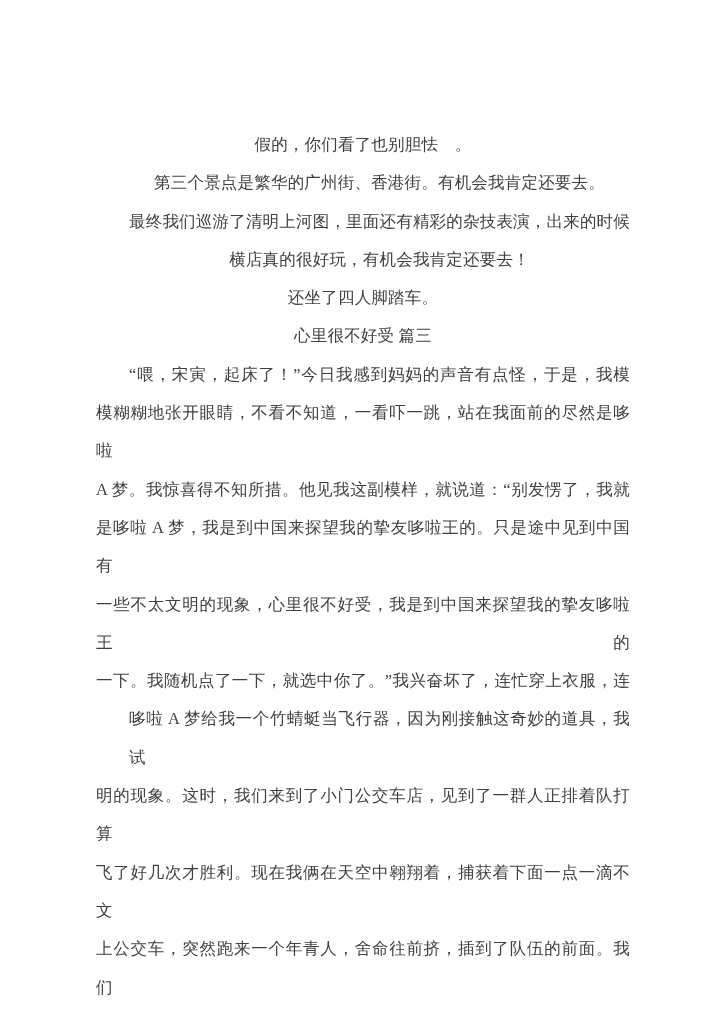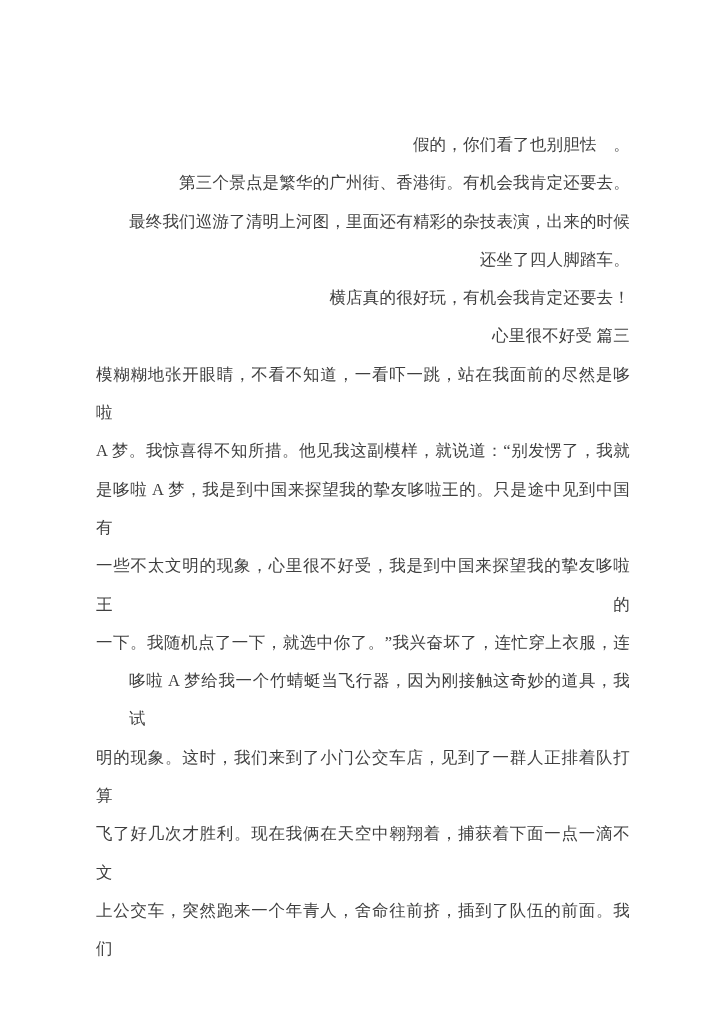--- a/index.html
+++ b/index.html
@@ -20,44 +20,45 @@
     left: 96px;
     top: 126px;
     width: 534px;
     font-size: 16.5px;
     line-height: 38.3px;
     color: #3f3f3f;
     letter-spacing: 0.2px;
   }
   .line {
     white-space: pre;
-    text-align: right;
+    text-align: center;
   }
   
   .line.j {
     white-space: normal;
     text-align: justify;
     text-align-last: justify;
   }
   
   .line.ind {
     padding-left: 33px;
   }
 </style>
 </head>
 <body>
 
 <div class="page">
   <div class="content">
     <div class="line">假的，你们看了也别胆怯　。</div>
     <div class="line ind">第三个景点是繁华的广州街、香港街。有机会我肯定还要去。</div>
     <div class="line ind j">最终我们巡游了清明上河图，里面还有精彩的杂技表演，出来的时候</div>
+    <div class="line ind">横店真的很好玩，有机会我肯定还要去！</div>
     <div class="line">还坐了四人脚踏车。</div>
-    <div class="line ind">横店真的很好玩，有机会我肯定还要去！</div>
     <div class="line">心里很不好受 篇三</div>
+    <div class="line ind j">“喂，宋寅，起床了！”今日我感到妈妈的声音有点怪，于是，我模</div>
     <div class="line j">模糊糊地张开眼睛，不看不知道，一看吓一跳，站在我面前的尽然是哆啦</div>
     <div class="line j">A 梦。我惊喜得不知所措。他见我这副模样，就说道：“别发愣了，我就</div>
     <div class="line j">是哆啦 A 梦，我是到中国来探望我的挚友哆啦王的。只是途中见到中国有</div>
     <div class="line j">一些不太文明的现象，心里很不好受，我是到中国来探望我的挚友哆啦王的</div>
     <div class="line j">一下。我随机点了一下，就选中你了。”我兴奋坏了，连忙穿上衣服，连</div>
     <div class="line ind j">哆啦 A 梦给我一个竹蜻蜓当飞行器，因为刚接触这奇妙的道具，我试</div>
     <div class="line j">明的现象。这时，我们来到了小门公交车店，见到了一群人正排着队打算</div>
     <div class="line j">飞了好几次才胜利。现在我俩在天空中翱翔着，捕获着下面一点一滴不文</div>
     <div class="line j">上公交车，突然跑来一个年青人，舍命往前挤，插到了队伍的前面。我们</div>
 

